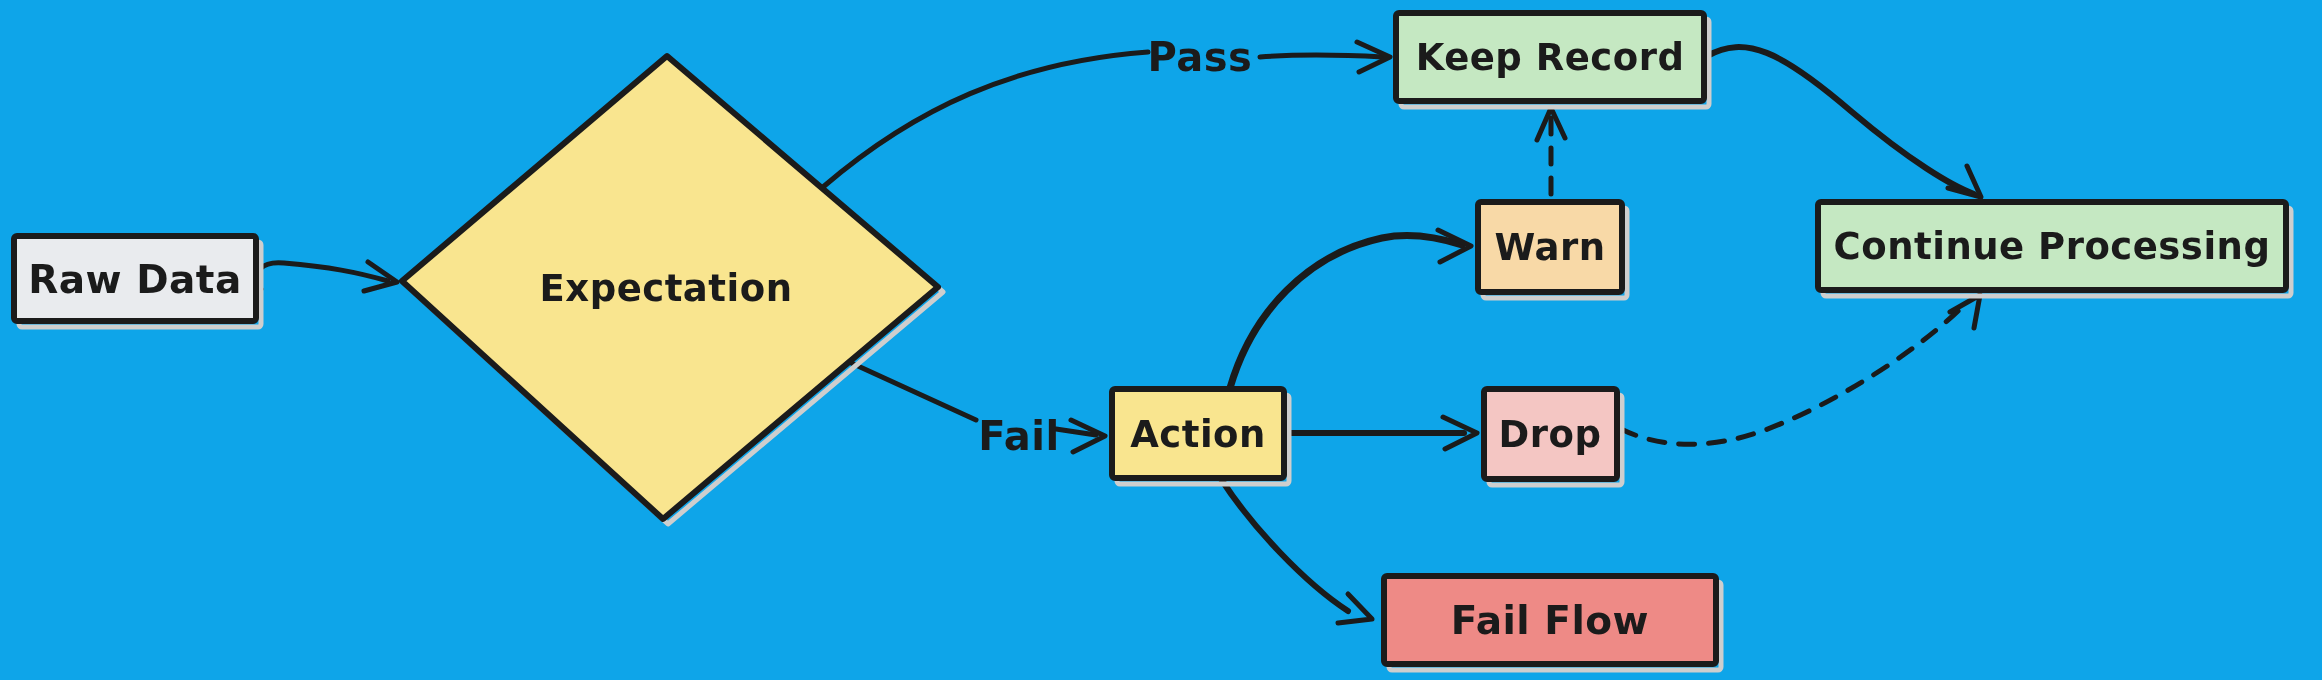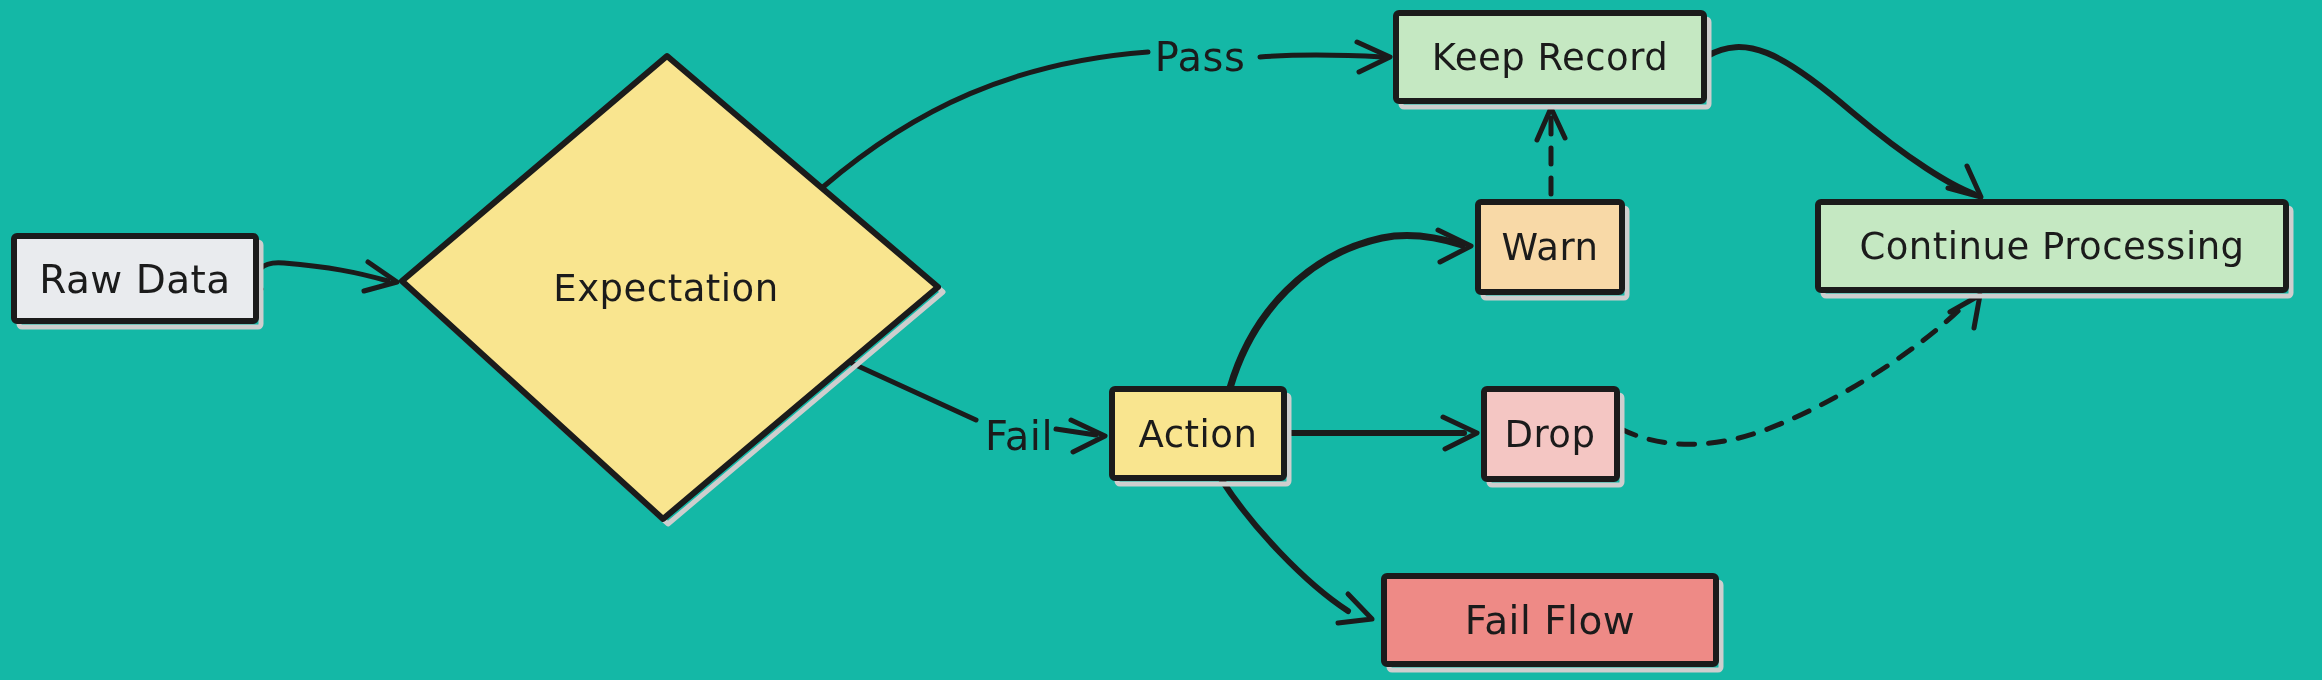--- a/index.html
+++ b/index.html
@@ -1,22 +1,23 @@
 <!DOCTYPE html>
 <html><head>
 <meta charset="utf-8">
 <style>
   html, body { margin: 0; padding: 0; background: #ffffff; }
   .stage {
     position: relative;
     width: 2322px;
     height: 680px;
-    background: #14b8a6;
+    background: #0ea5e9;
     font-family: "DejaVu Sans", sans-serif;
     overflow: hidden;
+    font-weight: bold;
   }
   svg { display: block; }
   .shape {
     stroke: #1b1b1b;
     stroke-width: 6;
     stroke-linejoin: round;
   }
   .shadow {
     fill: none;
     stroke: #cecece;

